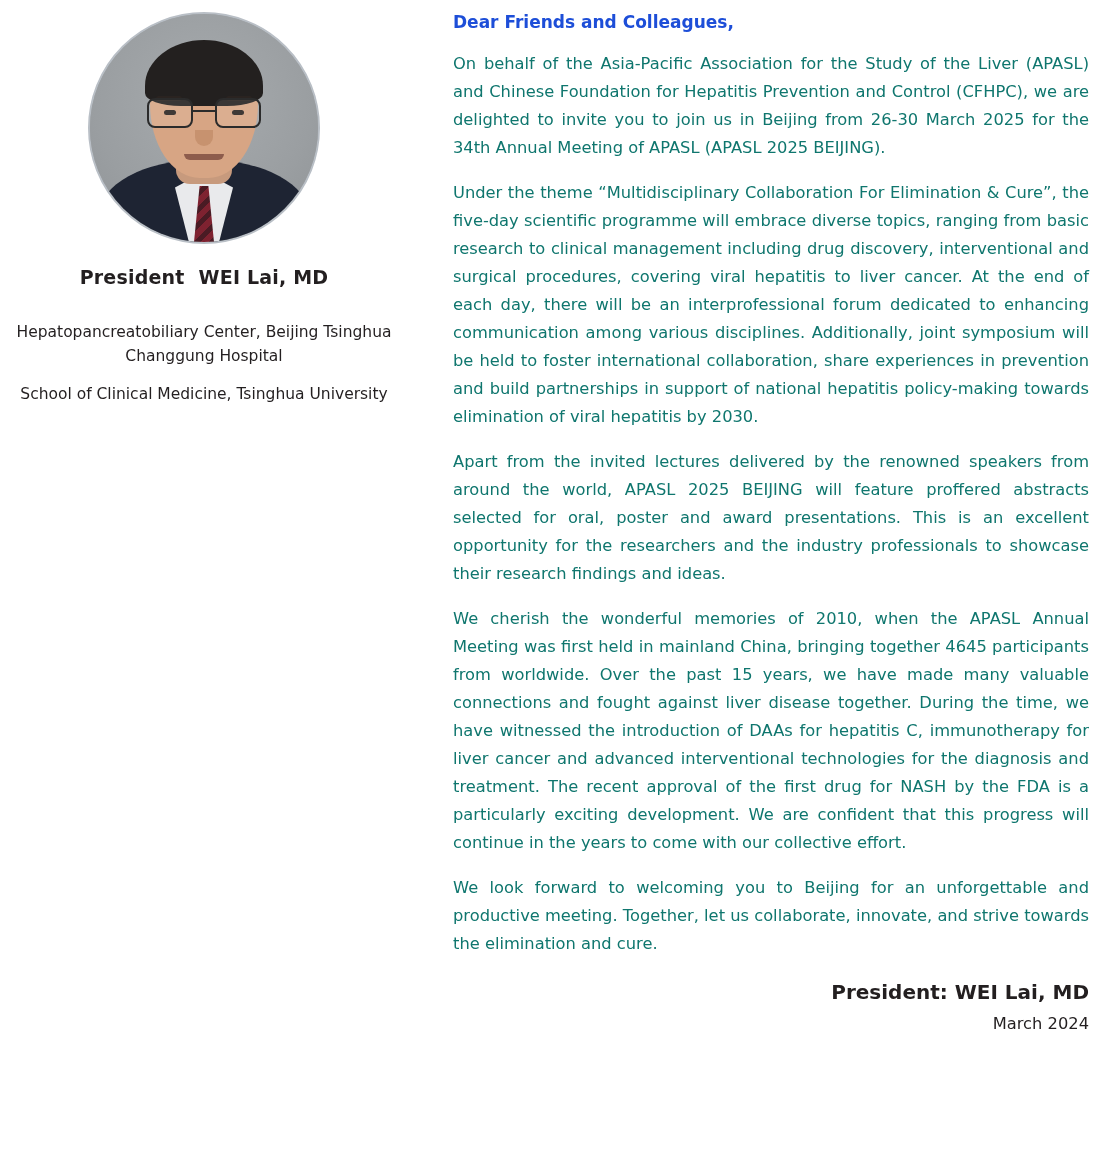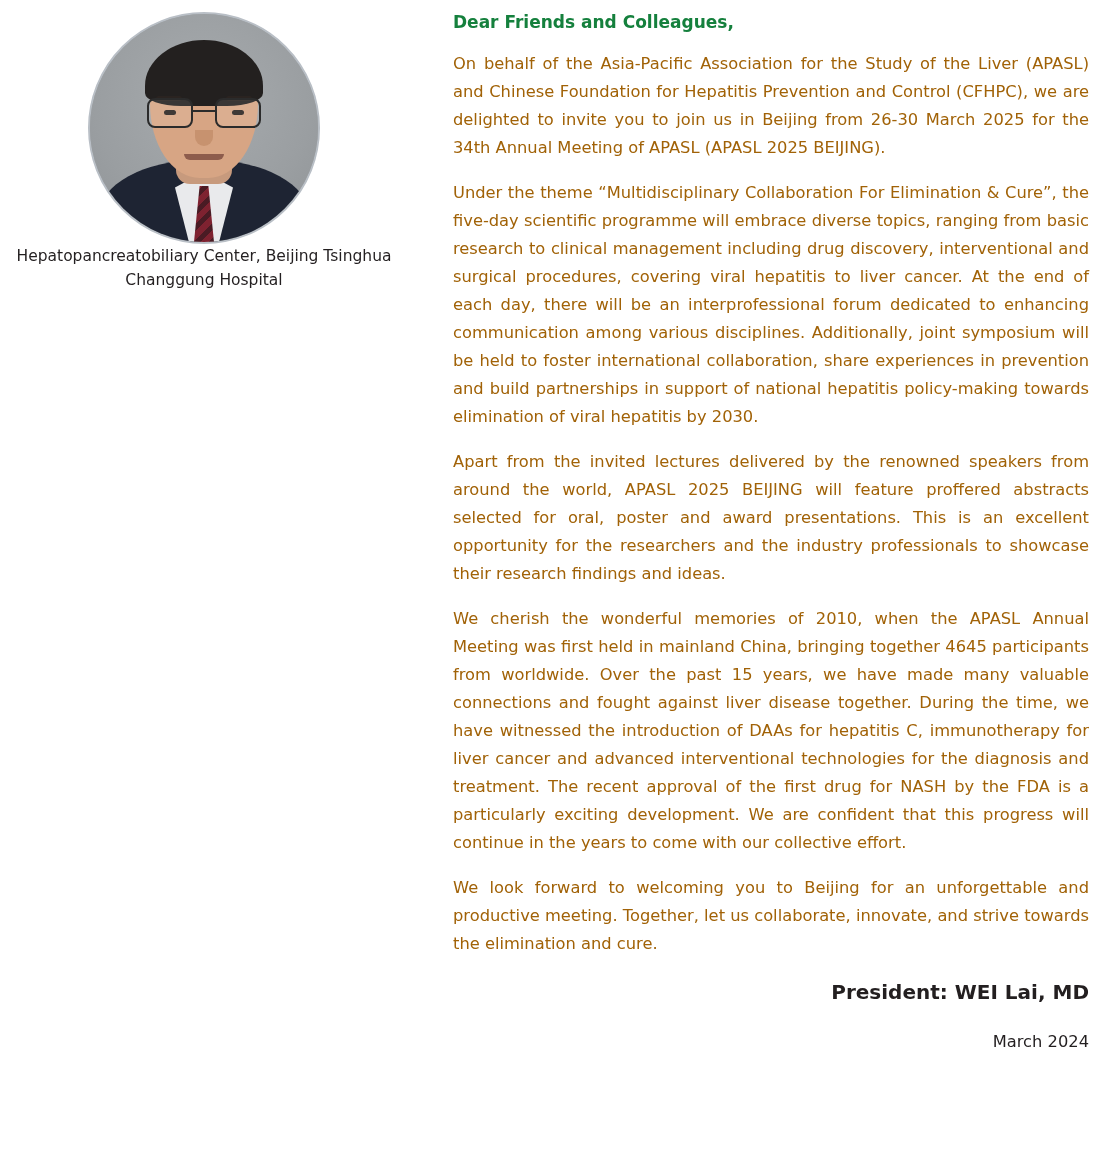--- a/index.html
+++ b/index.html
@@ -183,59 +183,59 @@
 
   .pres-line {
     margin-top: 22px;
     font-size: 19px;
     font-weight: bold;
     color: #231f20;
     letter-spacing: .2px;
   }
   .pres-line .title-word { margin-right: 14px; }
   .affil {
-    margin-top: 0;
+    margin-top: 32px;
     font-size: 15.5px;
     line-height: 1.55;
     color: #231f20;
     padding: 0 14px;
   }
   .affil.second { margin-top: 14px; }
 
   
   .right-col {
     width: 705px;
     flex: 0 0 705px;
     padding: 6px 24px 0 45px;
     box-sizing: border-box;
   }
   .salutation {
     font-size: 17px;
     font-weight: bold;
-    color: #15803d;
+    color: #1d4ed8;
     margin: 6px 0 18px 0;
   }
   p.body {
     font-size: 16.3px;
     line-height: 1.72;
     text-align: justify;
     text-justify: inter-word;
     margin: 0 0 17px 0;
-    color: #a16207;
+    color: #0f766e;
   }
   p.body:last-of-type { margin-bottom: 4px; }
   .sign {
     margin-top: 22px;
     text-align: right;
     font-size: 20px;
     font-weight: bold;
     color: #231f20;
   }
   .date {
-    margin-top: 28px;
+    margin-top: 10px;
     text-align: right;
     font-size: 16.3px;
     color: #231f20;
   }
 </style>
 </head>
 <body>
 
 <div class="page">
 
@@ -257,22 +257,26 @@
         <div class="p-glasses">
           <div class="p-lens l"></div>
           <div class="p-bridge"></div>
           <div class="p-lens r"></div>
         </div>
         <div class="p-nose"></div>
         <div class="p-mouth"></div>
       </div>
     </div>
 
+    <div class="pres-line">
+      <span class="title-word">President</span><span>WEI Lai, MD</span>
+    </div>
 
     <div class="affil">Hepatopancreatobiliary Center, Beijing Tsinghua Changgung Hospital</div>
+    <div class="affil second">School of Clinical Medicine, Tsinghua University</div>
   </div>
 
   <div class="right-col">
     <div class="salutation">Dear Friends and Colleagues,</div>
 
     <p class="body">On behalf of the Asia-Pacific Association for the Study of the Liver (APASL) and Chinese Foundation for Hepatitis Prevention and Control (CFHPC), we are delighted to invite you to join us in Beijing from 26-30 March 2025 for the 34th Annual Meeting of APASL (APASL 2025 BEIJING).</p>
     <p class="body">Under the theme “Multidisciplinary Collaboration For Elimination &amp; Cure”, the five-day scientific programme will embrace diverse topics, ranging from basic research to clinical management including drug discovery, interventional and surgical procedures, covering viral hepatitis to liver cancer. At the end of each day, there will be an interprofessional forum dedicated to enhancing communication among various disciplines. Additionally, joint symposium will be held to foster international collaboration, share experiences in prevention and build partnerships in support of national hepatitis policy-making towards elimination of viral hepatitis by 2030.</p>
     <p class="body">Apart from the invited lectures delivered by the renowned speakers from around the world, APASL 2025 BEIJING will feature proffered abstracts selected for oral, poster and award presentations. This is an excellent opportunity for the researchers and the industry professionals to showcase their research findings and ideas.</p>
     <p class="body">We cherish the wonderful memories of 2010, when the APASL Annual Meeting was first held in mainland China, bringing together 4645 participants from worldwide. Over the past 15 years, we have made many valuable connections and fought against liver disease together. During the time, we have witnessed the introduction of DAAs for hepatitis C, immunotherapy for liver cancer and advanced interventional technologies for the diagnosis and treatment. The recent approval of the first drug for NASH by the FDA is a particularly exciting development. We are confident that this progress will continue in the years to come with our collective effort.</p>
     <p class="body">We look forward to welcoming you to Beijing for an unforgettable and productive meeting. Together, let us collaborate, innovate, and strive towards the elimination and cure.</p>

